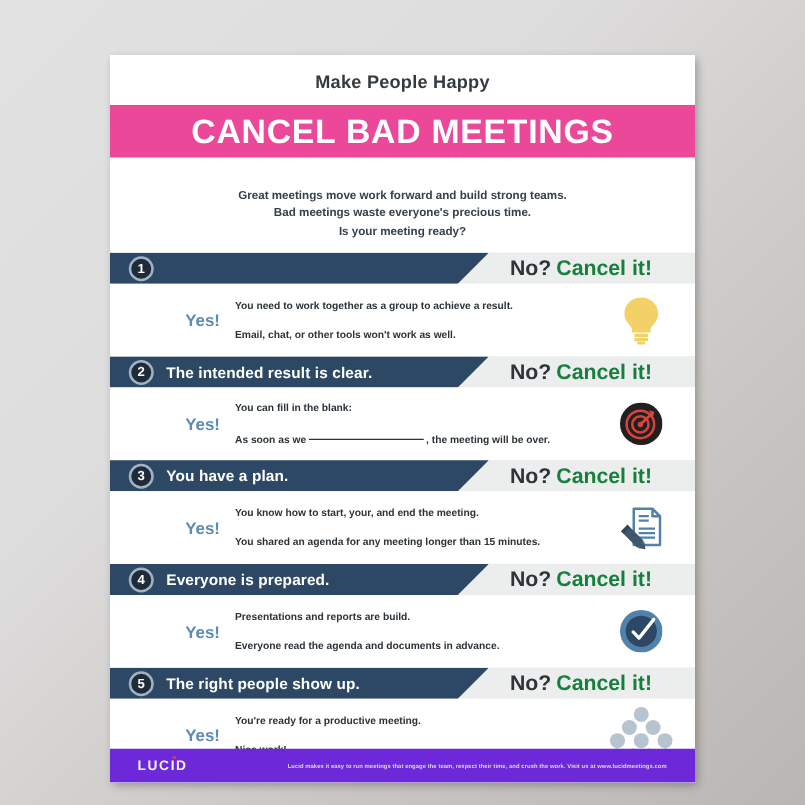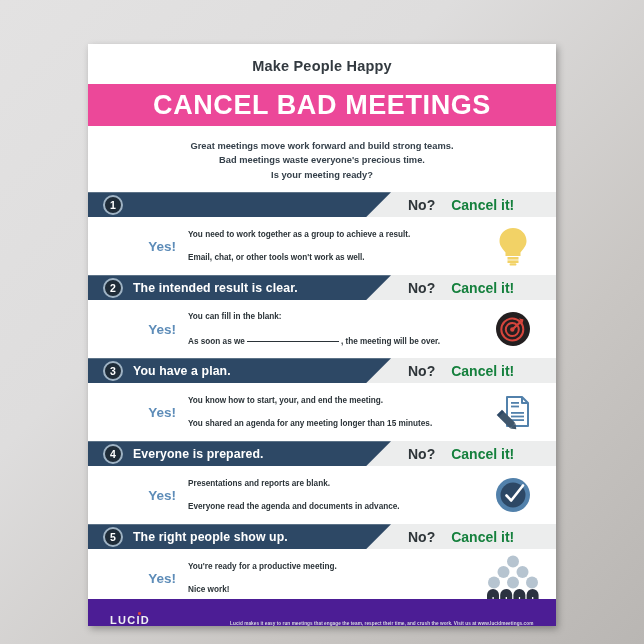--- a/index.html
+++ b/index.html
@@ -30,21 +30,21 @@
     height:42px;
     display:flex;align-items:center;justify-content:center;
   }
   .redband .h1{
     color:#ffffff;font-size:27px;font-weight:bold;letter-spacing:.6px;
     line-height:1;
   }
   .subhead{
     text-align:center;color:#35404a;
     font-size:9.3px;font-weight:bold;line-height:1.55;
-    padding:13px 40px 10px 40px;
+    padding:23px 40px 10px 40px;
   }
   .subhead div{white-space:nowrap;}
 
   
   .qlist{padding:0 0 0 0;}
   .qrow{position:relative;}
 
   .qhead{
     position:relative;height:25px;background:#eceded;
     display:flex;align-items:center;
@@ -64,22 +64,22 @@
     box-sizing:border-box;
     display:flex;align-items:center;justify-content:center;
     color:#ffffff;font-size:10.5px;font-weight:bold;
   }
   .qtext{
     margin-left:45px;color:#ffffff;font-size:12.3px;font-weight:bold;
     letter-spacing:.1px;
   }
   .noblock{
     position:absolute;left:320px;top:0;height:25px;
-    display:flex;align-items:center;gap:16px;
-    font-size:14px;font-weight:bold;
+    display:flex;align-items:center;gap:4px;
+    font-size:17px;font-weight:bold;
   }
   .noblock .no{color:#2e3539;}
   .noblock .cancel{color:#15803d;text-align:center;}
 
   
   .qbody{
     background:#ffffff;height:58px;position:relative;
     display:flex;align-items:center;
   }
   .yes{
@@ -97,21 +97,21 @@
     height:7px;vertical-align:2px;margin:0 2px;
   }
   .iconcell{
     flex:0 0 86px;width:86px;height:58px;
     display:flex;align-items:center;justify-content:center;
   }
 
   
   .footer{
     position:absolute;left:0;bottom:0;width:468px;height:27px;
-    background:#4c1d95;display:flex;align-items:flex-end;
+    background:#6d28d9;display:flex;align-items:center;
   }
   .logo{
     position:relative;margin-left:22px;color:#f0f1f3;
     font-size:11px;font-weight:bold;letter-spacing:1.3px;
   }
   .logo .dot{
     position:absolute;right:9.5px;top:-2px;width:2.6px;height:2.6px;
     border-radius:50%;background:#d6453c;
   }
   .tagline{
@@ -239,21 +239,21 @@
             <div class="qtext">Everyone is prepared.</div>
           </div>
           <div class="noblock">
             <span class="no">No?</span>
             <span class="cancel">Cancel it!</span>
           </div>
         </div>
         <div class="qbody">
           <div class="yes">Yes!</div>
           <div class="lines">
-            <p>Presentations and reports are blank.</p>
+            <p>Presentations and reports are build.</p>
             <p>Everyone read the agenda and documents in advance.</p>
           </div>
           <div class="iconcell">
             <svg width="34" height="34" viewBox="0 0 34 34" aria-hidden="true">
               <circle cx="17" cy="17" r="17" fill="#5281ab"></circle>
               <circle cx="17" cy="17" r="12.5" fill="#2d4865"></circle>
               <path d="M10.5 17.5 L15.2 22.5 L27 7.5" fill="none" stroke="#ffffff" stroke-width="2.6" stroke-linecap="round" stroke-linejoin="round"></path>
             </svg>
           </div>
         </div>

